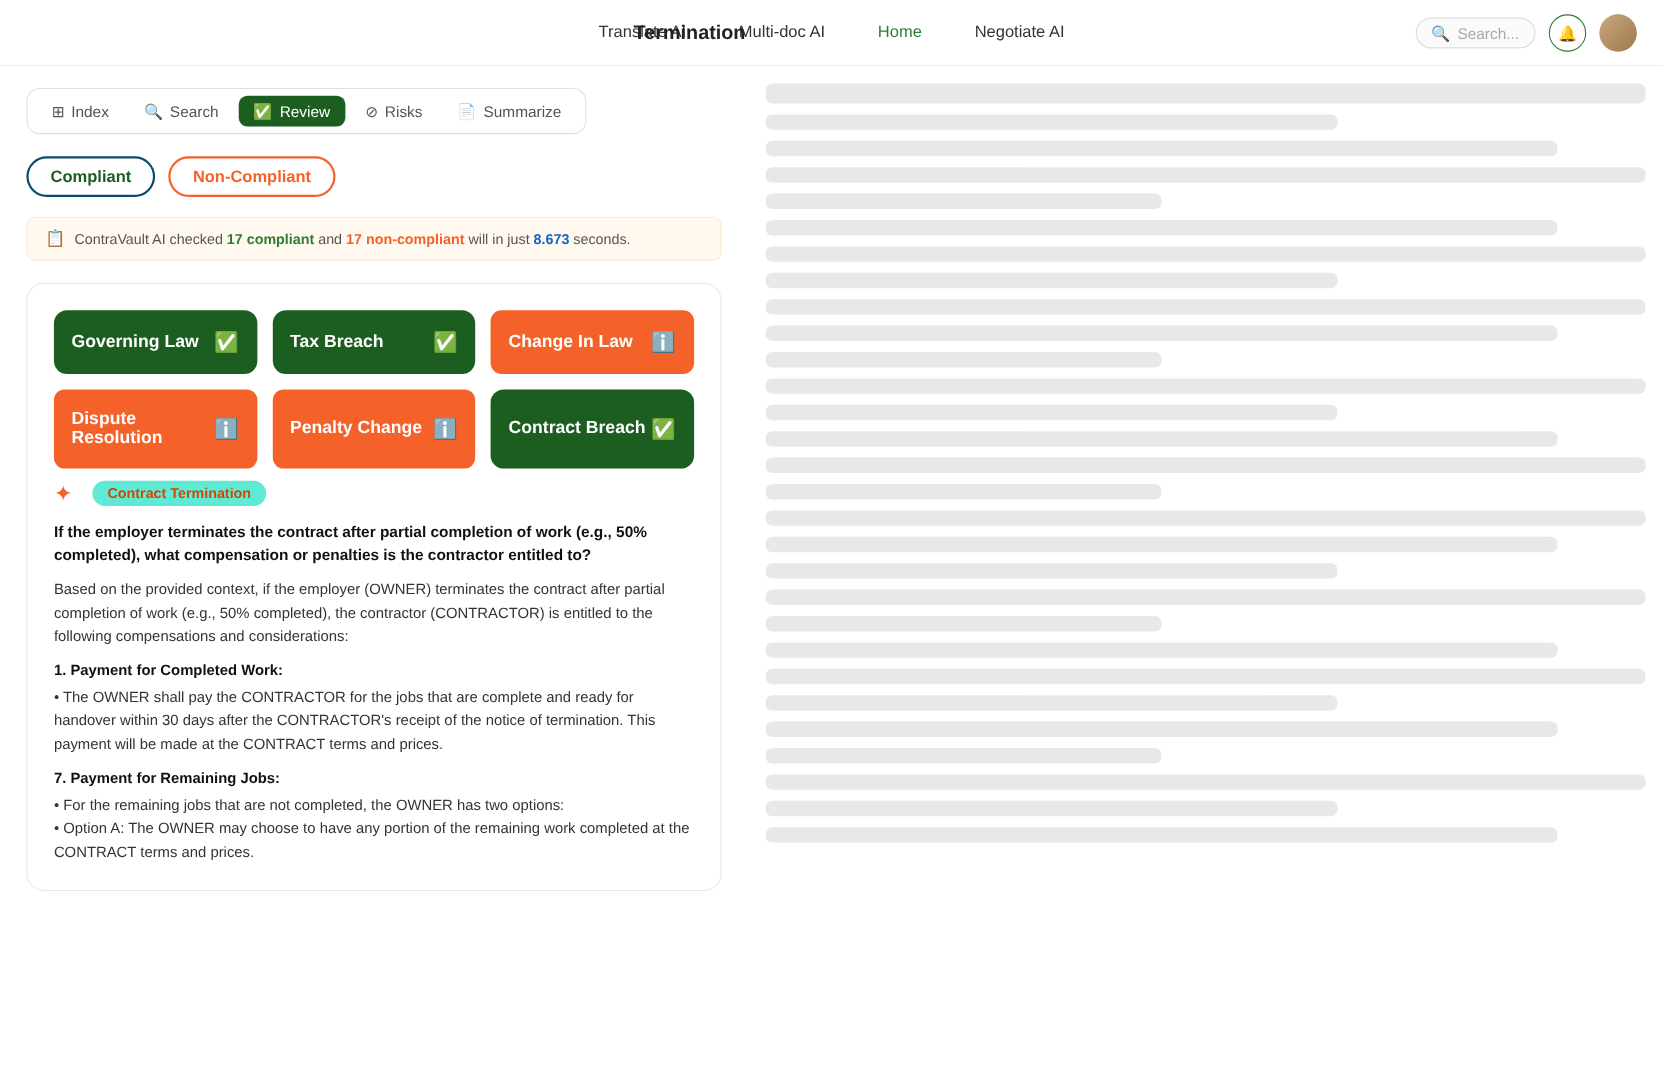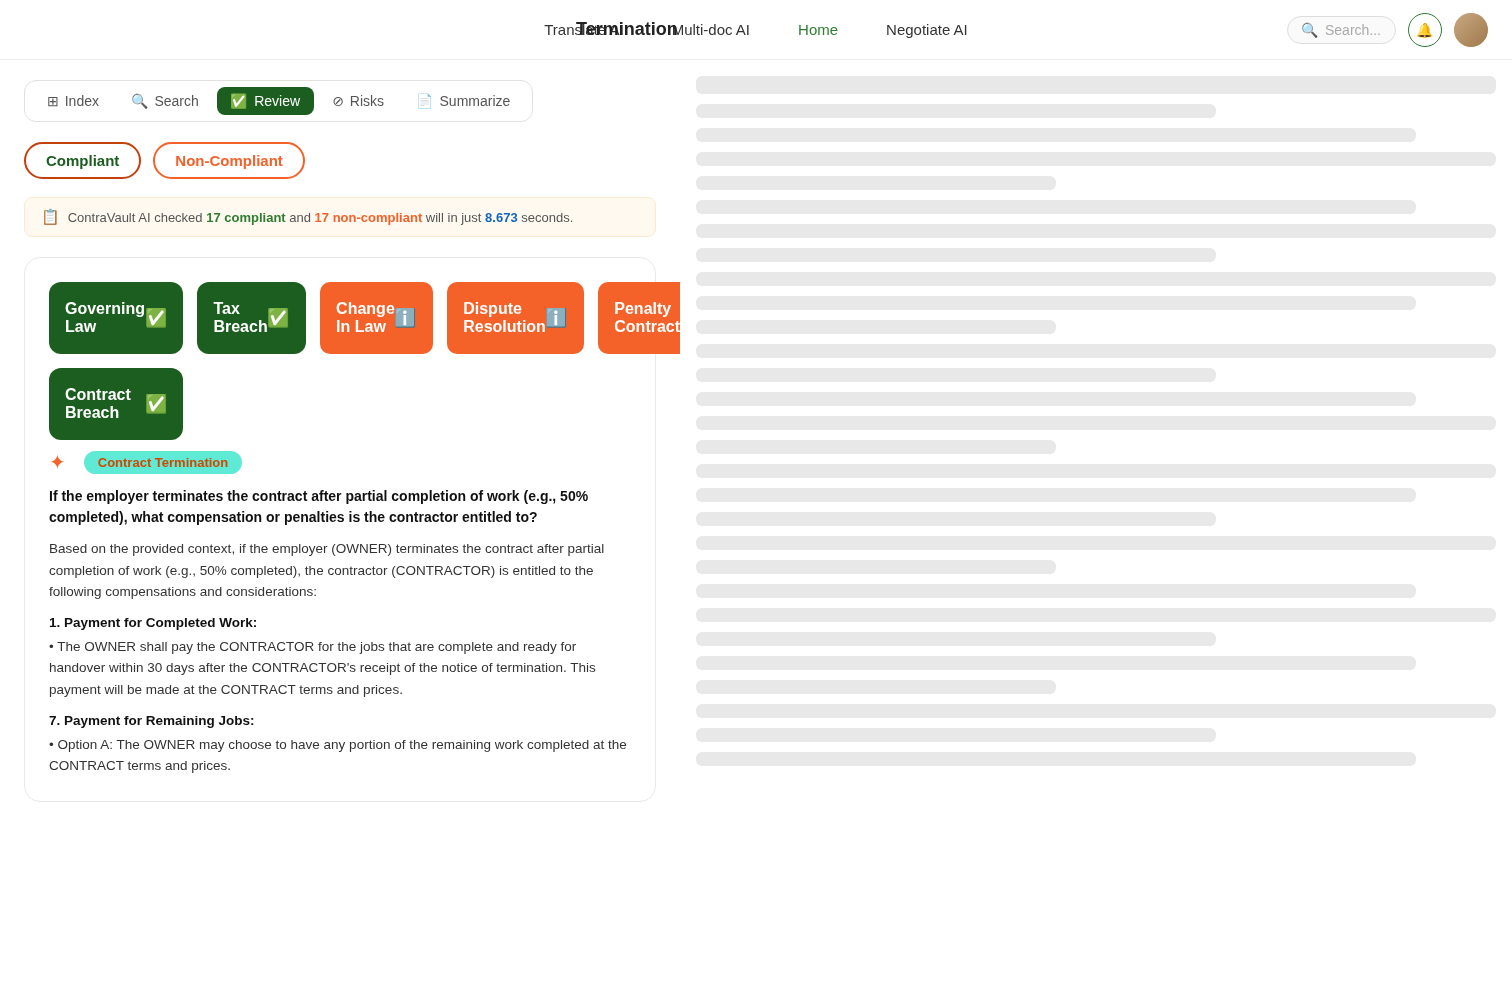--- a/index.html
+++ b/index.html
@@ -23,34 +23,34 @@
     .right-panel { flex: 1; padding: 16px; display: flex; flex-direction: column; gap: 10px; }
 
     
     .tabs-bar { display: flex; gap: 4px; background: #fff; border: 1px solid #e0e0e0; border-radius: 12px; padding: 6px 8px; width: fit-content; margin-bottom: 20px; }
     .tab { display: flex; align-items: center; gap: 6px; padding: 6px 14px; border-radius: 8px; cursor: pointer; font-size: 14px; color: #555; }
     .tab.active { background: #1b5e20; color: #fff; }
     .tab-icon { font-size: 14px; }
 
     
     .compliance-row { display: flex; gap: 12px; margin-bottom: 18px; align-items: center; flex-wrap: wrap; }
-    .btn-compliant { border: 2px solid #c2410c; color: #1b5e20; background: #fff; border-radius: 24px; padding: 8px 20px; font-size: 15px; font-weight: 600; cursor: pointer; }
+    .btn-compliant { border: 2px solid #0c4a6e; color: #1b5e20; background: #fff; border-radius: 24px; padding: 8px 20px; font-size: 15px; font-weight: 600; cursor: pointer; }
     .btn-noncompliant { border: 2px solid #f4622a; color: #f4622a; background: #fff; border-radius: 24px; padding: 8px 20px; font-size: 15px; font-weight: 600; cursor: pointer; }
     .btn-add { border: 2px solid #1b5e20; color: #1b5e20; background: #fff; border-radius: 24px; padding: 8px 20px; font-size: 15px; font-weight: 600; cursor: pointer; display: flex; align-items: center; gap: 6px; }
 
     
     .status-bar { background: #fff9f0; border: 1px solid #fde8d0; border-radius: 8px; padding: 10px 16px; font-size: 13px; color: #555; margin-bottom: 20px; display: flex; align-items: center; gap: 8px; }
     .status-icon { color: #f4622a; font-size: 15px; }
     .highlight-green { color: #2e7d32; font-weight: 700; }
     .highlight-orange { color: #f4622a; font-weight: 700; }
     .highlight-blue { color: #1565c0; font-weight: 700; }
 
     
     .compliance-grid-wrapper { background: #fff; border: 1px solid #e8e8e8; border-radius: 16px; padding: 24px; margin-bottom: 0; }
-    .compliance-grid { display: grid; grid-template-columns: repeat(5, 1fr); gap: 14px; margin-bottom: 8px; }
+    .compliance-grid { display: grid; grid-template-columns: repeat(3, 1fr); gap: 14px; margin-bottom: 8px; }
     .chip { border-radius: 12px; padding: 18px 16px; font-size: 16px; font-weight: 600; color: #fff; display: flex; align-items: center; justify-content: space-between; cursor: pointer; }
     .chip.green { background: #1b5e20; }
     .chip.orange { background: #f4622a; border-radius: 10px; }
     .chip-icon { font-size: 18px; }
 
     
     .content-area { margin-top: 10px; }
     .contract-termination-badge { display: inline-flex; align-items: center; background: #5eead4; color: #d04800; border-radius: 20px; padding: 4px 14px; font-size: 13px; font-weight: 600; margin-left: 10px; }
     .ai-icon { color: #f4622a; font-size: 20px; margin-right: 8px; }
     .badge-row { display: flex; align-items: center; margin-bottom: 12px; }
@@ -142,39 +142,40 @@
         </div>
         <div class="chip orange">
           <span>Change In Law</span>
           <span class="chip-icon">ℹ️</span>
         </div>
         <div class="chip orange">
           <span>Dispute Resolution</span>
           <span class="chip-icon">ℹ️</span>
         </div>
         <div class="chip orange">
-          <span>Penalty Contract</span>
+          <span>Penalty Change</span>
           <span class="chip-icon">ℹ️</span>
         </div>
         <div class="chip green">
           <span>Contract Breach</span>
           <span class="chip-icon">✅</span>
         </div>
       </div>
 
       <div class="content-area">
         <div class="badge-row">
           <span class="ai-icon">✦</span>
           <span class="contract-termination-badge">Contract Termination</span>
         </div>
         <div class="content-question">If the employer terminates the contract after partial completion of work (e.g., 50% completed), what compensation or penalties is the contractor entitled to?</div>
         <div class="content-answer">Based on the provided context, if the employer (OWNER) terminates the contract after partial completion of work (e.g., 50% completed), the contractor (CONTRACTOR) is entitled to the following compensations and considerations:</div>
         <div class="content-section-title">1. Payment for Completed Work:</div>
         <div class="content-bullet">• The OWNER shall pay the CONTRACTOR for the jobs that are complete and ready for handover within 30 days after the CONTRACTOR's receipt of the notice of termination. This payment will be made at the CONTRACT terms and prices.</div>
         <div class="content-section-title">7. Payment for Remaining Jobs:</div>
+        <div class="content-bullet">• For the remaining jobs that are not completed, the OWNER has two options:</div>
         <div class="content-bullet">• Option A: The OWNER may choose to have any portion of the remaining work completed at the CONTRACT terms and prices.</div>
       </div>
     </div>
 
   </div>
 
   <div class="right-panel">
     <div class="skeleton sk-full" style="height:18px;"></div>
     <div class="skeleton sk-medium" style="height:14px;"></div>
     <div class="skeleton sk-wide" style="height:14px;"></div>

